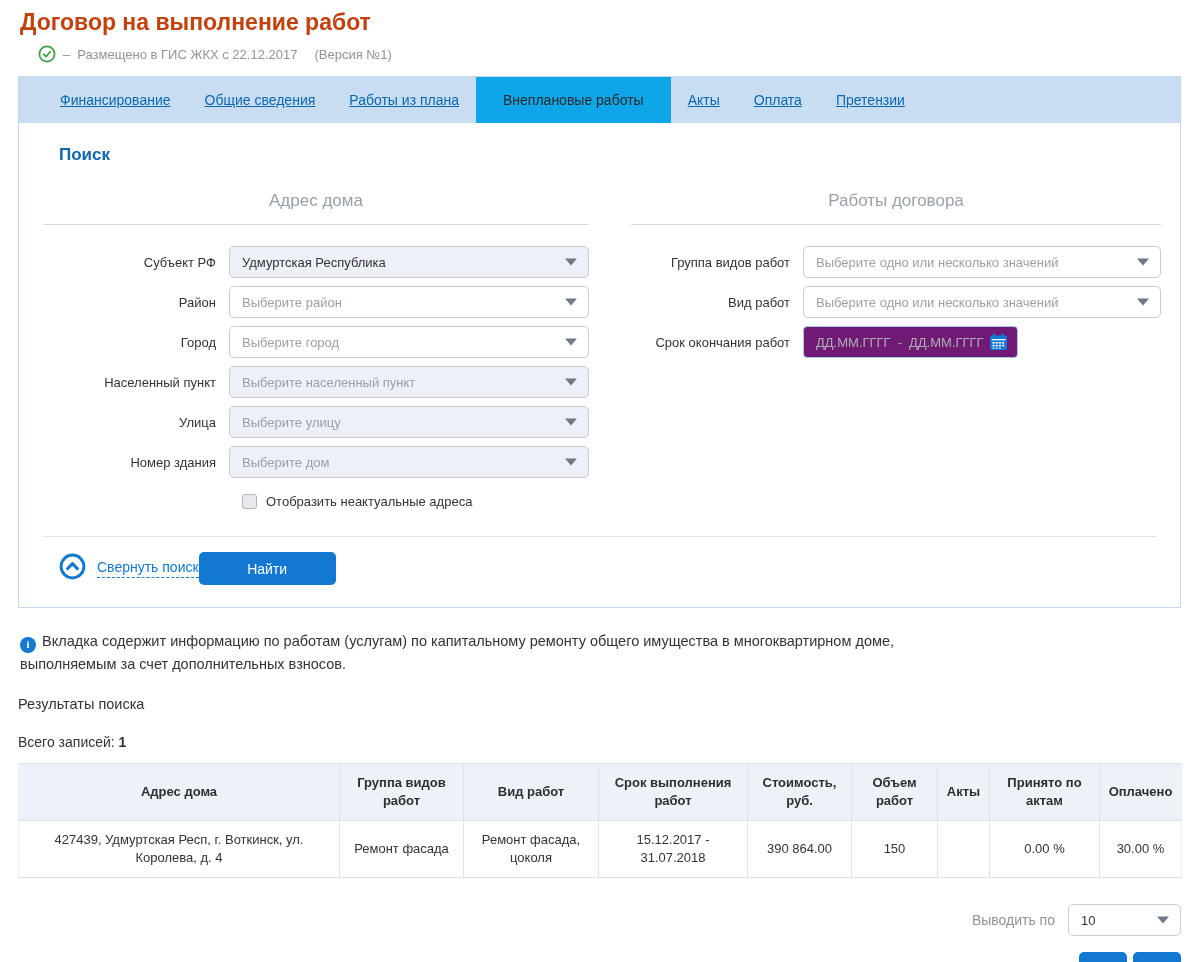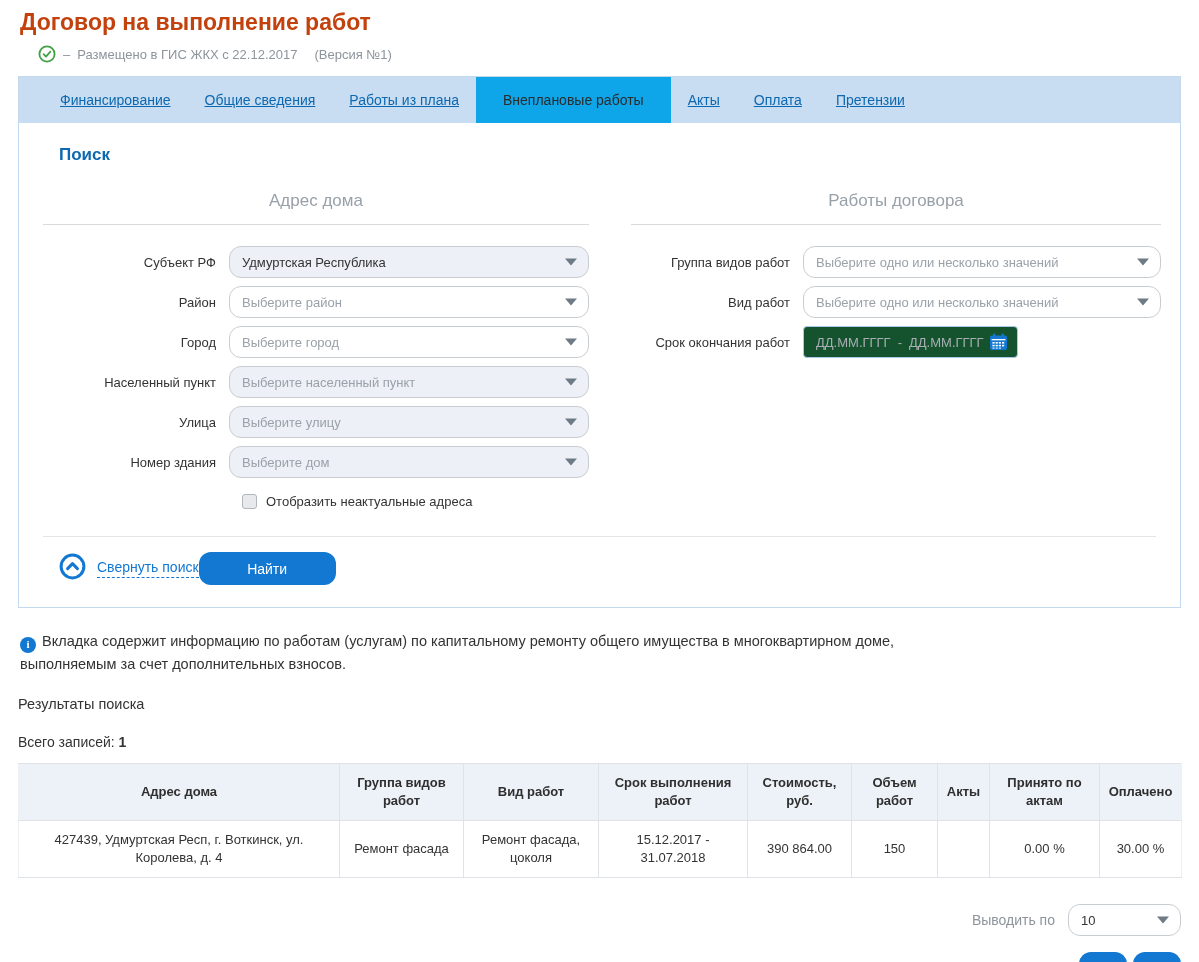--- a/index.html
+++ b/index.html
@@ -26,46 +26,46 @@
   .search-cols { display: flex; }
   .col-left  { width: 565px; }
   .col-right { flex: 1; margin-left: 42px; }
   .section-header { text-align: center; color: #98a0a8; font-size: 17px; padding-bottom: 13px;
                     border-bottom: 1px solid #d8dbde; margin-bottom: 21px; }
 
   .field-row { display: flex; align-items: center; margin-bottom: 8px; }
   .field-label { width: 186px; text-align: right; padding-right: 13px; font-size: 13px; color: #333; flex: 0 0 auto; }
   .col-right .field-label { width: 172px; }
 
-  .select { position: relative; height: 32px; border: 1px solid #c8cdd2; border-radius: 12px;
+  .select { position: relative; height: 32px; border: 1px solid #c8cdd2; border-radius: 5px;
             display: flex; align-items: center; padding: 0 30px 0 12px; font-size: 13px;
             background: #fff; width: 360px; cursor: pointer; }
   .col-right .select { width: 358px; }
   .select--filled, .select--dimmed { background: #edf1f7; }
   .select .txt { overflow: hidden; white-space: nowrap; }
   .select--filled .txt { color: #333; }
   .placeholder { color: #9aa1a8; }
   .caret { position: absolute; right: 11px; top: 50%; transform: translateY(-50%);
            width: 0; height: 0; border-left: 6px solid transparent; border-right: 6px solid transparent;
            border-top: 7px solid #6e7a86; }
 
   .checkbox-row { display: flex; align-items: center; gap: 9px; margin: 16px 0 0 199px; font-size: 13px; }
   .checkbox { width: 15px; height: 15px; border: 1px solid #b0b6bc; background: #e7e9ec; border-radius: 3px; cursor: pointer; }
 
   .date-field { position: relative; height: 32px; border: 1px solid #a9c9e8; border-radius: 4px;
                 display: flex; align-items: center; gap: 7px; padding: 0 38px 0 12px; font-size: 13px;
-                background: #14532d; width: 215px; }
+                background: #701a75; width: 215px; }
   .date-field .ph { color: #a8aeb4; }
   .date-field .cal { position: absolute; right: 9px; top: 50%; transform: translateY(-50%); cursor: pointer; display: inline-flex; }
 
   .panel-divider { border-top: 1px solid #e2e5e8; margin-top: 27px; }
   .panel-footer { display: flex; align-items: center; padding: 15px 0 2px 16px; }
   .collapse-link { display: flex; align-items: center; gap: 11px; cursor: pointer; }
   .collapse-link .lbl { color: #1278d2; font-size: 14px; border-bottom: 1px dashed #1278d2; padding-bottom: 2px; }
-  .btn { background: #1278d2; color: #fff; border: none; border-radius: 12px; font-size: 14px;
+  .btn { background: #1278d2; color: #fff; border: none; border-radius: 5px; font-size: 14px;
          font-family: inherit; cursor: pointer; }
   .btn-find { width: 137px; height: 33px; }
 
   
   .info-note { margin: 22px 0 0 2px; font-size: 14.5px; line-height: 1.55; max-width: 945px; color: #333; }
   .info-icon { display: inline-flex; width: 16px; height: 16px; border-radius: 50%; background: #1278d2;
                color: #fff; font-size: 11px; font-weight: bold; align-items: center; justify-content: center;
                vertical-align: -2px; margin-right: 6px; font-family: "Liberation Serif", serif; }
   .results-title { margin-top: 21px; font-size: 14.5px; color: #333; }
   .total-row { margin-top: 22px; font-size: 14px; }

